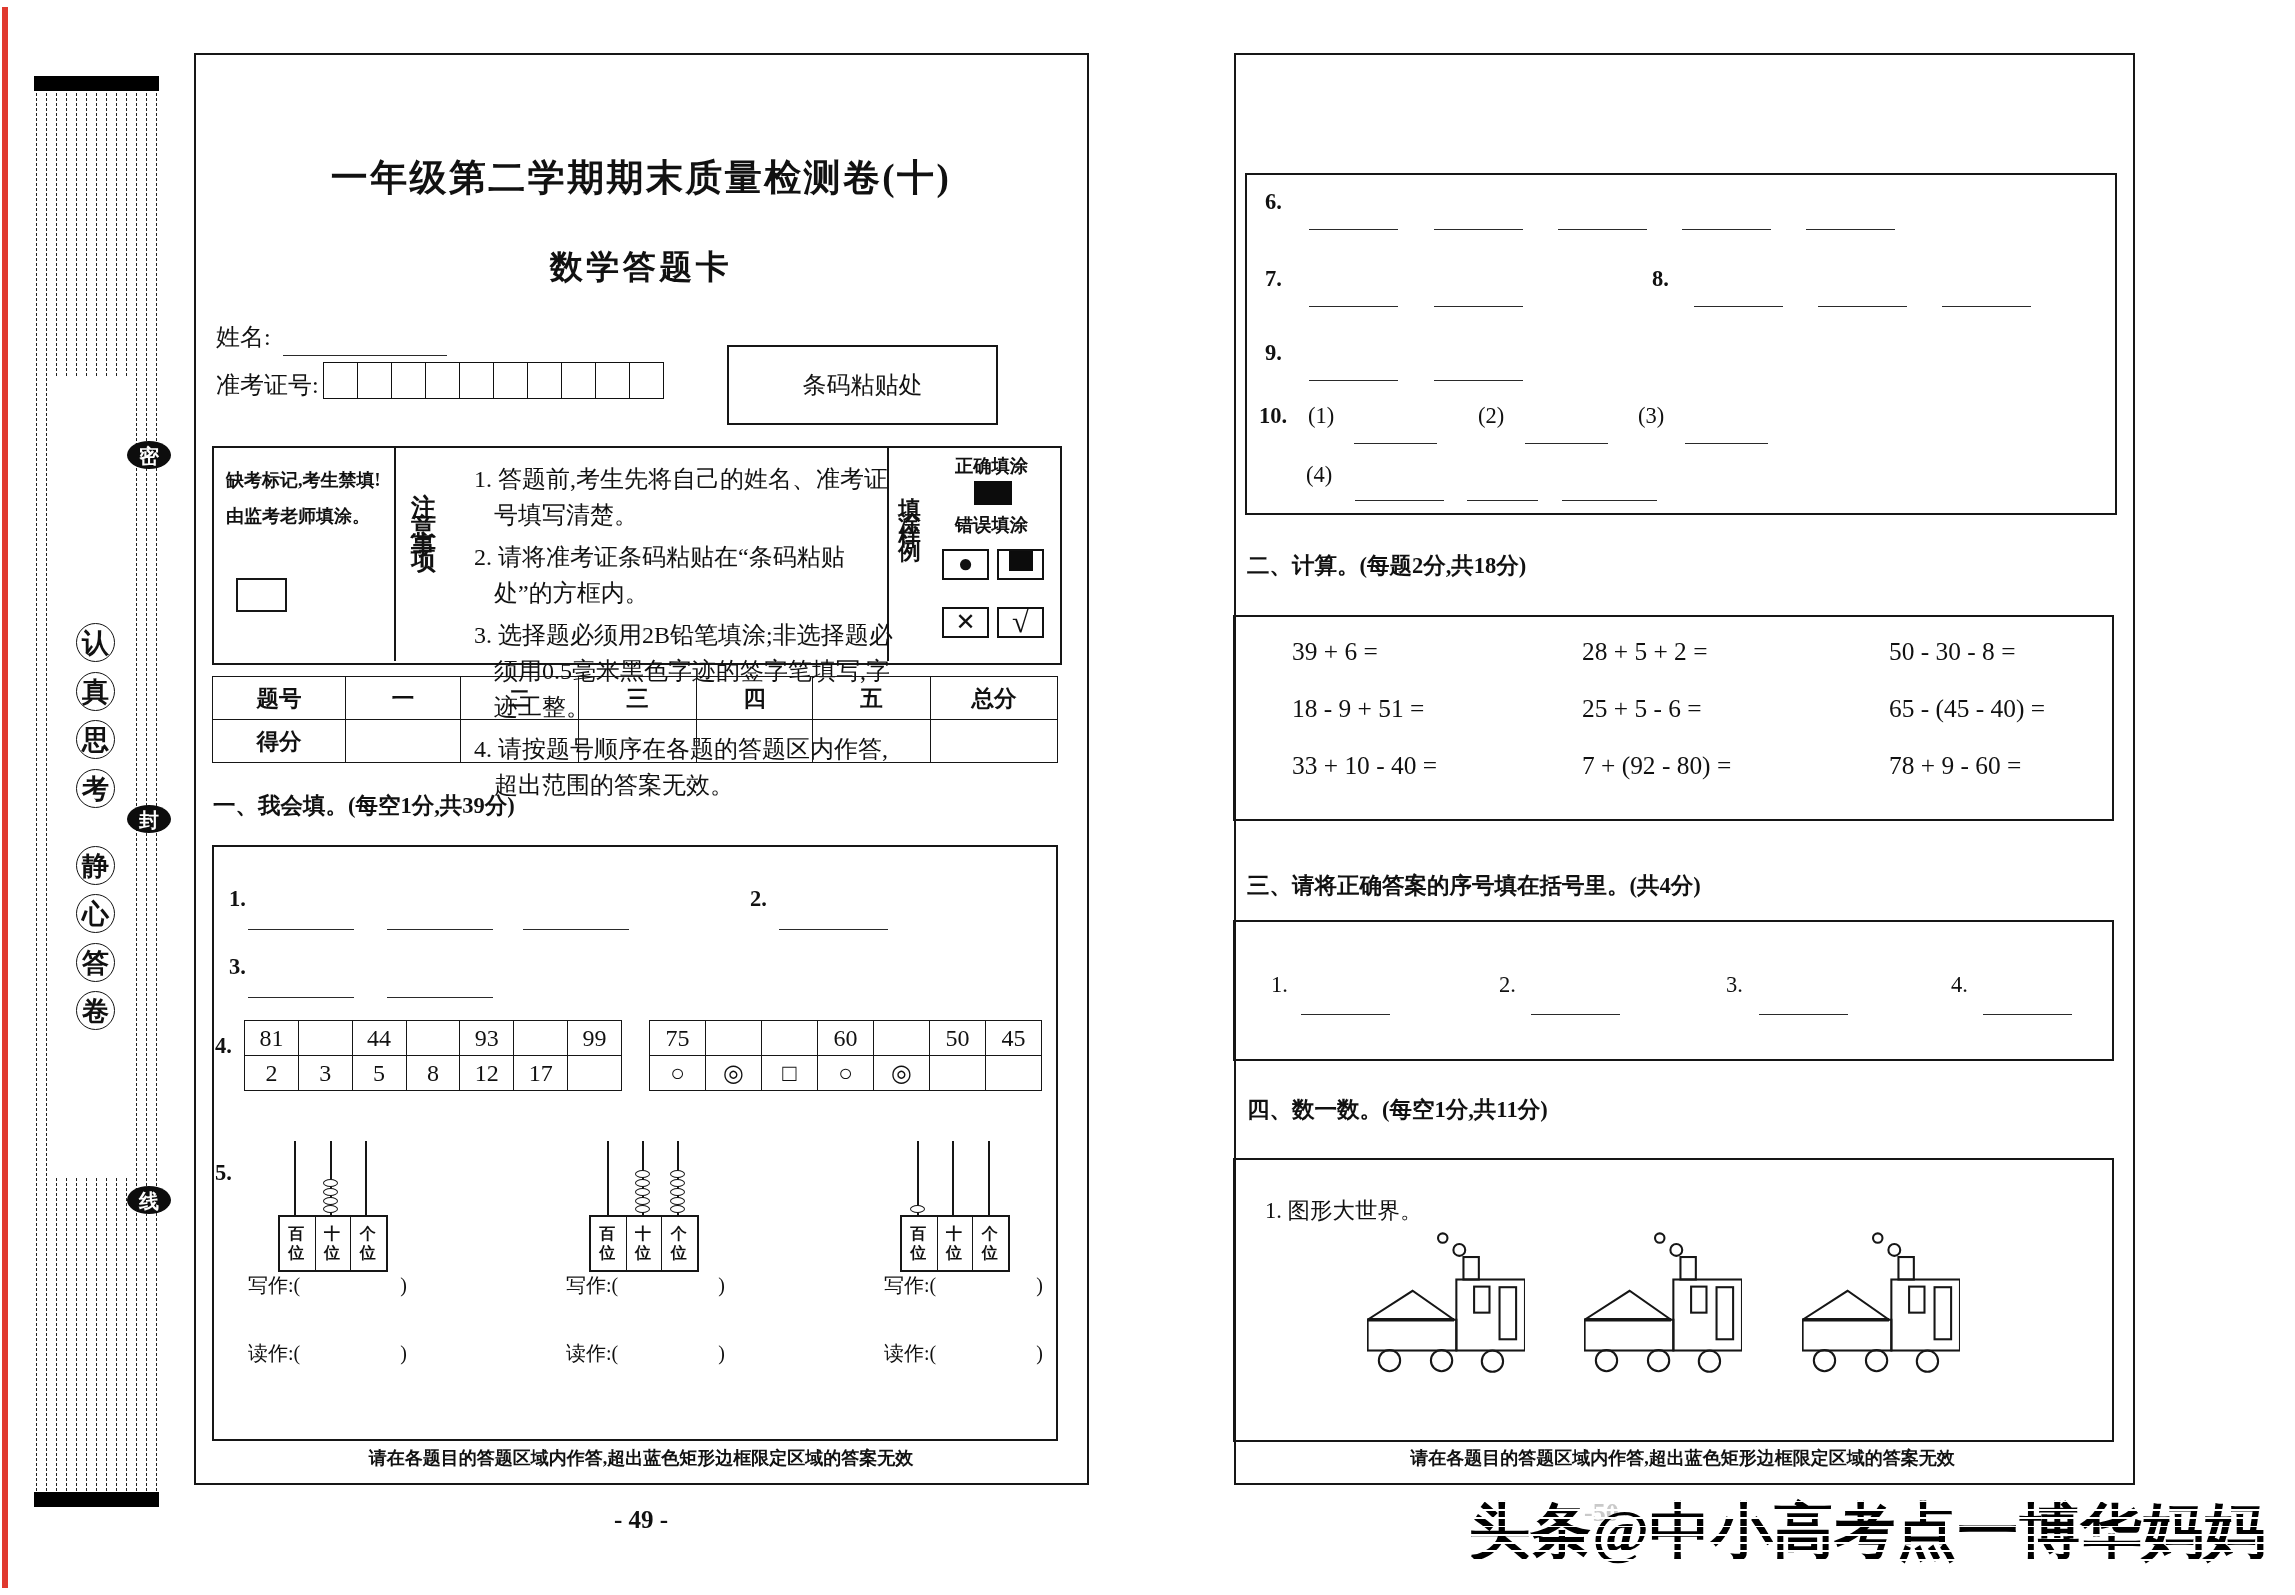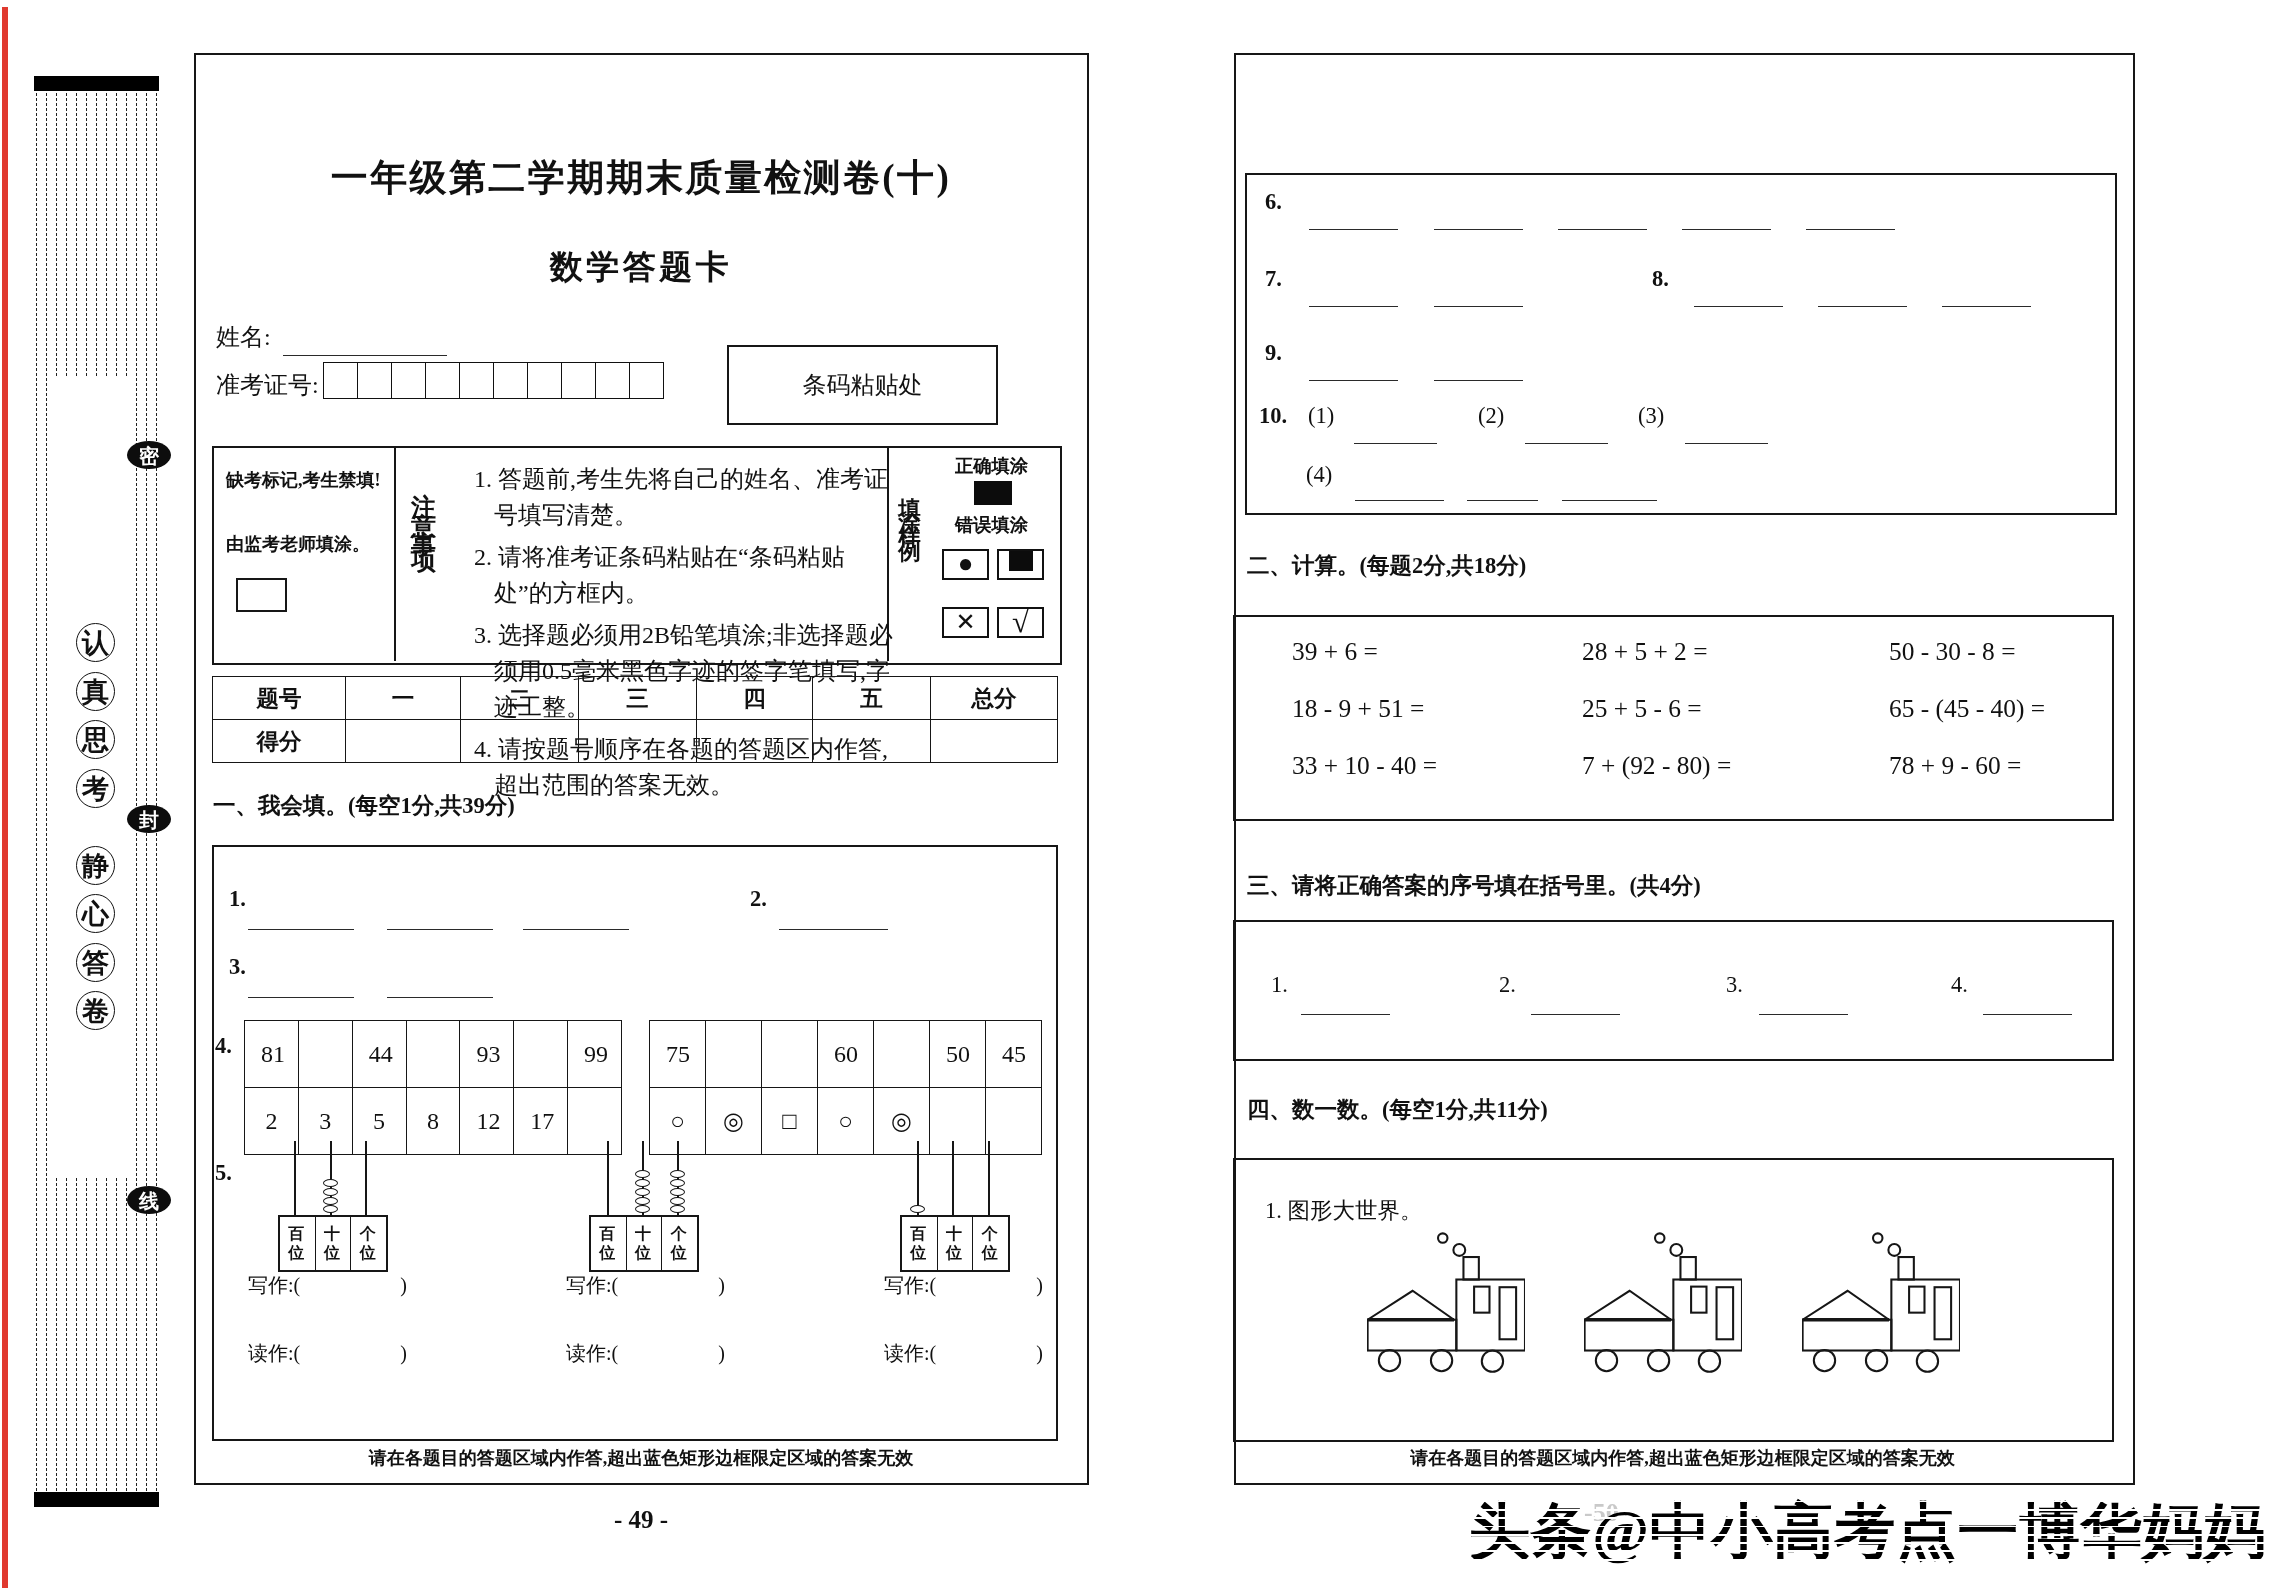--- a/index.html
+++ b/index.html
@@ -19,21 +19,21 @@
     text-align:center;line-height:30px;font-size:20px;font-weight:700;}
   .motto-circle{position:absolute;width:37px;height:37px;border:1.8px solid #111;border-radius:50%;background:#fff;
     text-align:center;line-height:38px;font-size:27px;font-weight:700;}
   
   .ticket-row{position:absolute;display:flex;}
   .ticket-cell{width:33px;height:35px;border:1.8px solid #111;border-left:none;background:#fff;}
   .ticket-cell:first-child{border-left:1.8px solid #111;}
   
   table{border-collapse:collapse;table-layout:fixed;}
   .score-table td{border:1.8px solid #161616;text-align:center;font-size:22.5px;font-weight:700;height:40px;}
-  .seq td{border:1.8px solid #161616;text-align:center;font-size:24px;height:34px;padding:16px;}
+  .seq td{border:1.8px solid #161616;text-align:center;font-size:24px;height:34px;padding:0;}
   .sym{font-size:27px;}
   
   .mark-box{position:absolute;width:43px;height:27px;border:2.1px solid #111;background:#fff;text-align:center;}
   
   .rod{position:absolute;width:1.8px;background:#161616;top:1141px;height:74px;}
   .bead{position:absolute;width:13px;height:6px;border:1.8px solid #161616;border-radius:50%;background:#fff;}
   .pvbox{position:absolute;top:1215px;width:106px;height:53px;border:2.1px solid #161616;display:flex;background:#fff;}
   .pvcell{flex:1;display:flex;align-items:center;justify-content:center;border-left:1.8px solid #161616;}
   .pvcell:first-child{border-left:none;}
   .pvcell span{display:block;width:18px;word-break:break-all;text-align:left;font-size:16px;line-height:1.15;font-weight:700;}
@@ -108,21 +108,21 @@
 
   <div class="abs" style="left:727px;top:345px;width:267px;height:76px;border:2.1px solid #161616;text-align:center;line-height:76px;font-size:24px;">
     <span>条码粘贴处</span>
   </div>
 
   <div class="abs" style="left:212px;top:446px;width:846px;height:215px;border:2.1px solid #161616;"></div>
   <div class="vline" style="left:394px;top:446px;height:215px;"></div>
   <div class="vline" style="left:887px;top:446px;height:215px;"></div>
 
   <div class="abs" style="left:226px;top:468px;width:163px;font-size:18px;font-weight:700;">缺考标记,考生禁填!</div>
-  <div class="abs" style="left:226px;top:504px;width:163px;font-size:18px;font-weight:700;margin-top:28px;">由监考老师填涂。</div>
+  <div class="abs" style="left:226px;top:504px;width:163px;font-size:18px;font-weight:700;">由监考老师填涂。</div>
   <div class="abs" style="left:236px;top:578px;width:47px;height:30px;border:2.1px solid #161616;"></div>
 
   <div class="abs vtext" style="left:407px;top:473px;font-size:25px;font-weight:700;letter-spacing:19px;">注意事项</div>
   <div class="abs" style="left:474px;top:461px;width:421px;font-size:24px;line-height:1.5;">
     <div style="padding-left:20px;text-indent:-20px;margin-bottom:6px;">1. 答题前,考生先将自己的姓名、准考证号填写清楚。</div>
     <div style="padding-left:20px;text-indent:-20px;margin-bottom:6px;">2. 请将准考证条码粘贴在“条码粘贴处”的方框内。</div>
     <div style="padding-left:20px;text-indent:-20px;margin-bottom:6px;">3. 选择题必须用2B铅笔填涂;非选择题必须用0.5毫米黑色字迹的签字笔填写,字迹工整。</div>
     <div style="padding-left:20px;text-indent:-20px;">4. 请按题号顺序在各题的答题区内作答,超出范围的答案无效。</div>
   </div>
 

